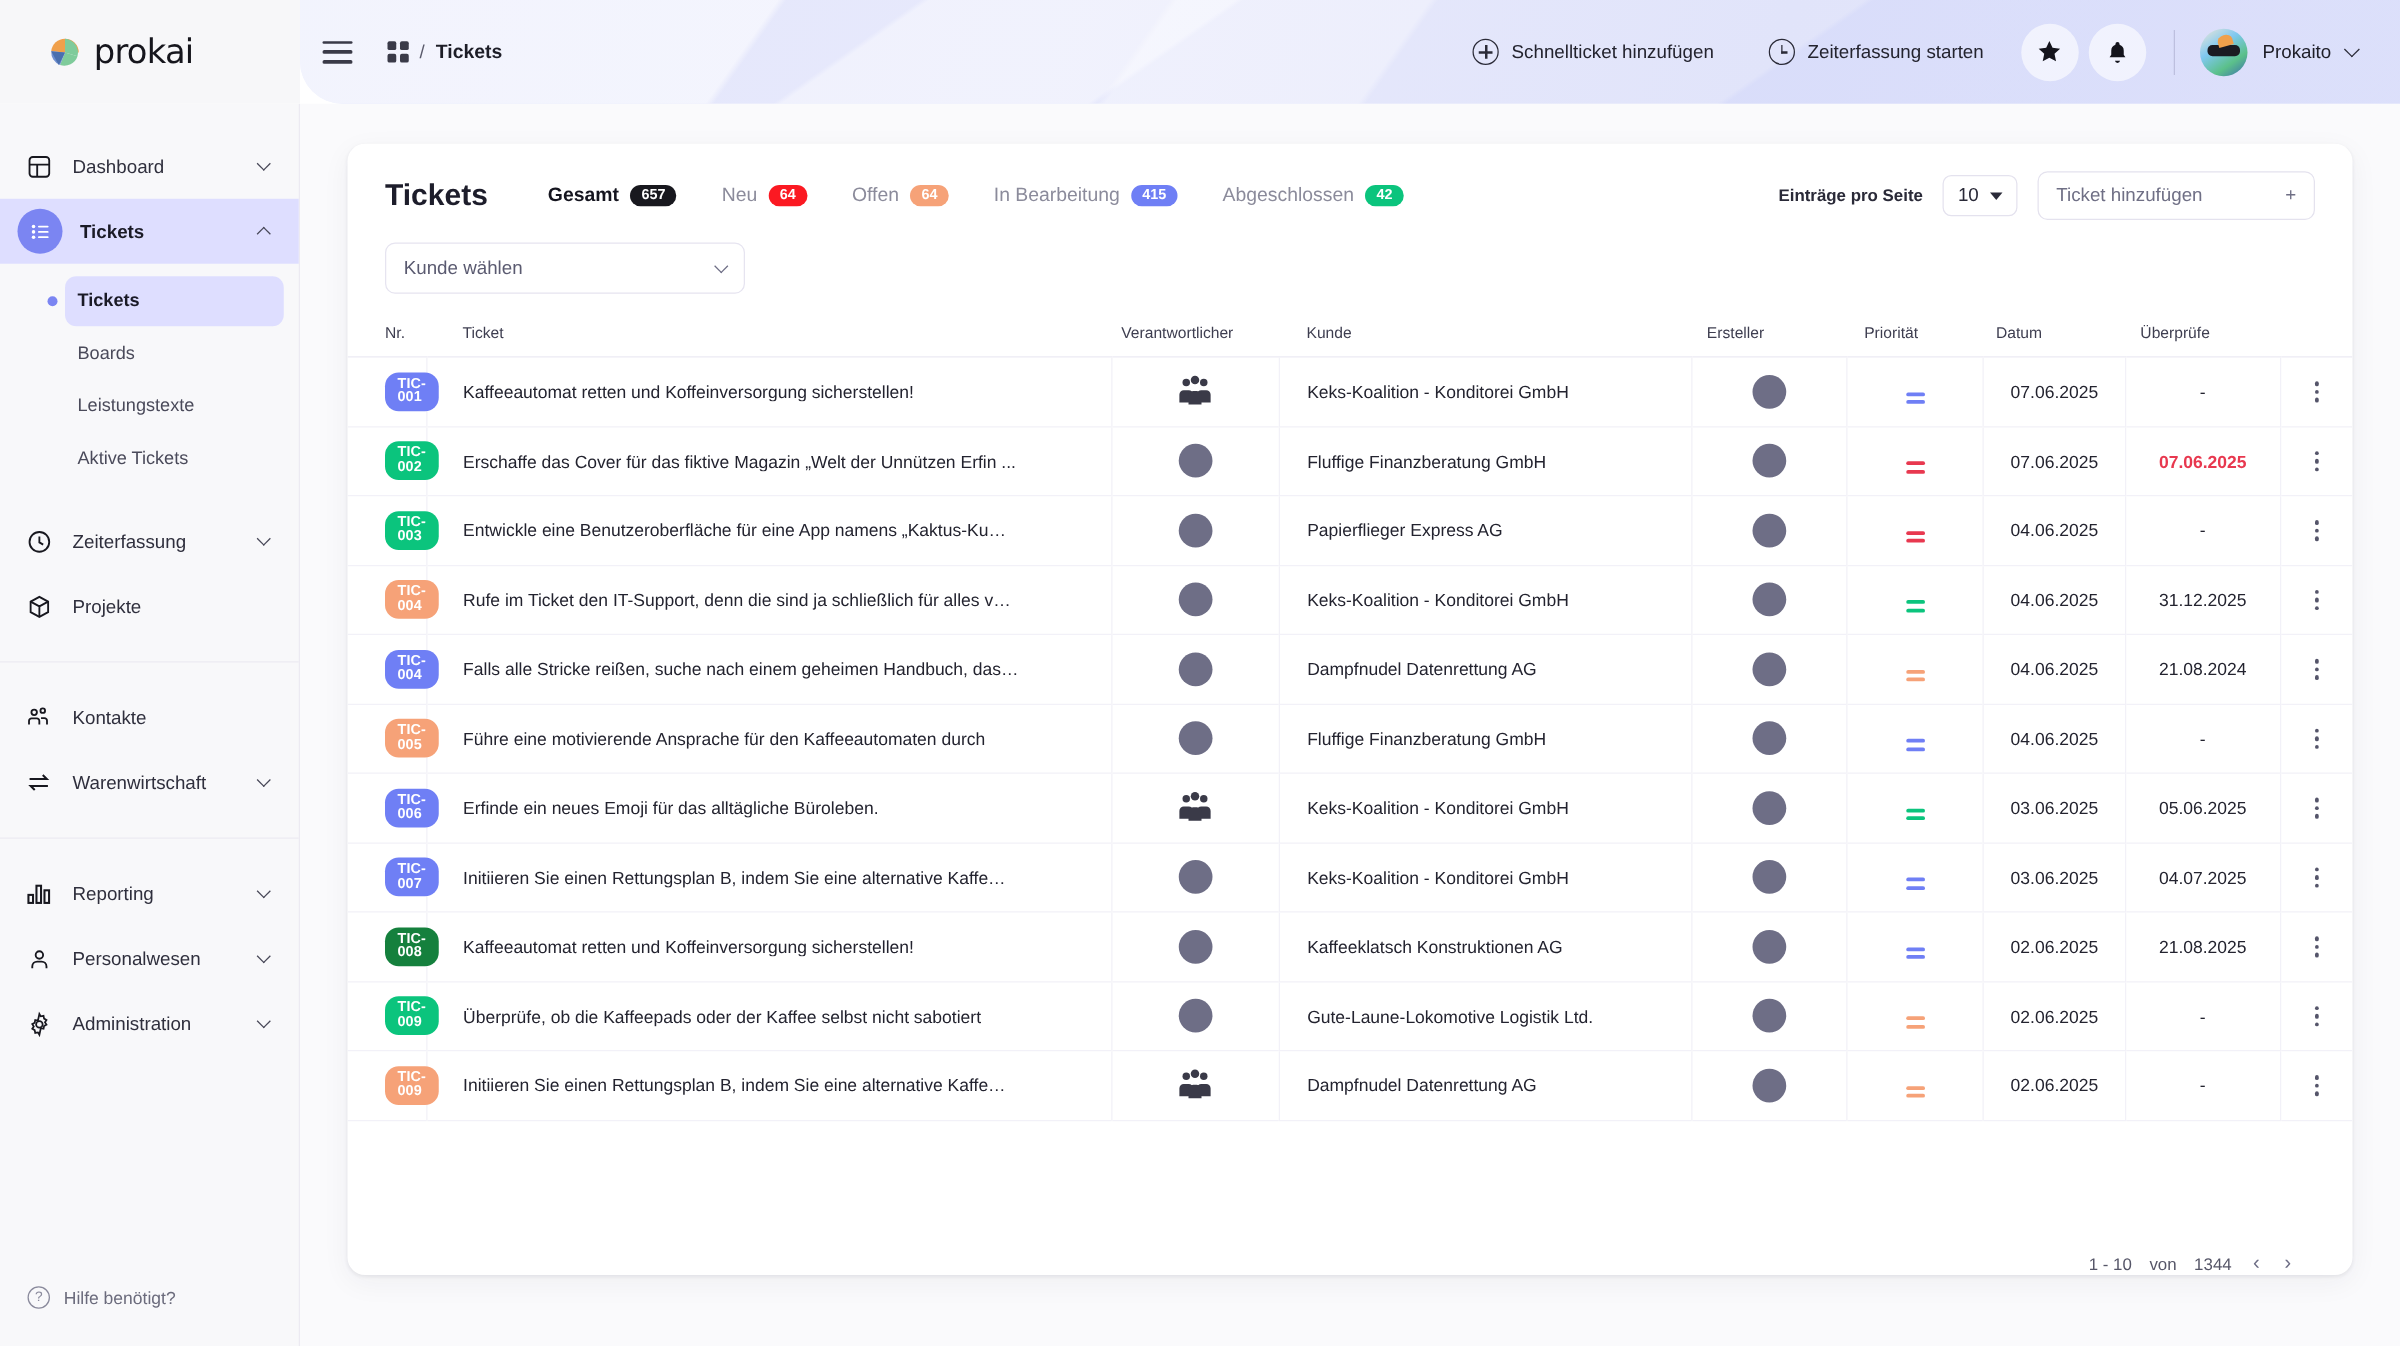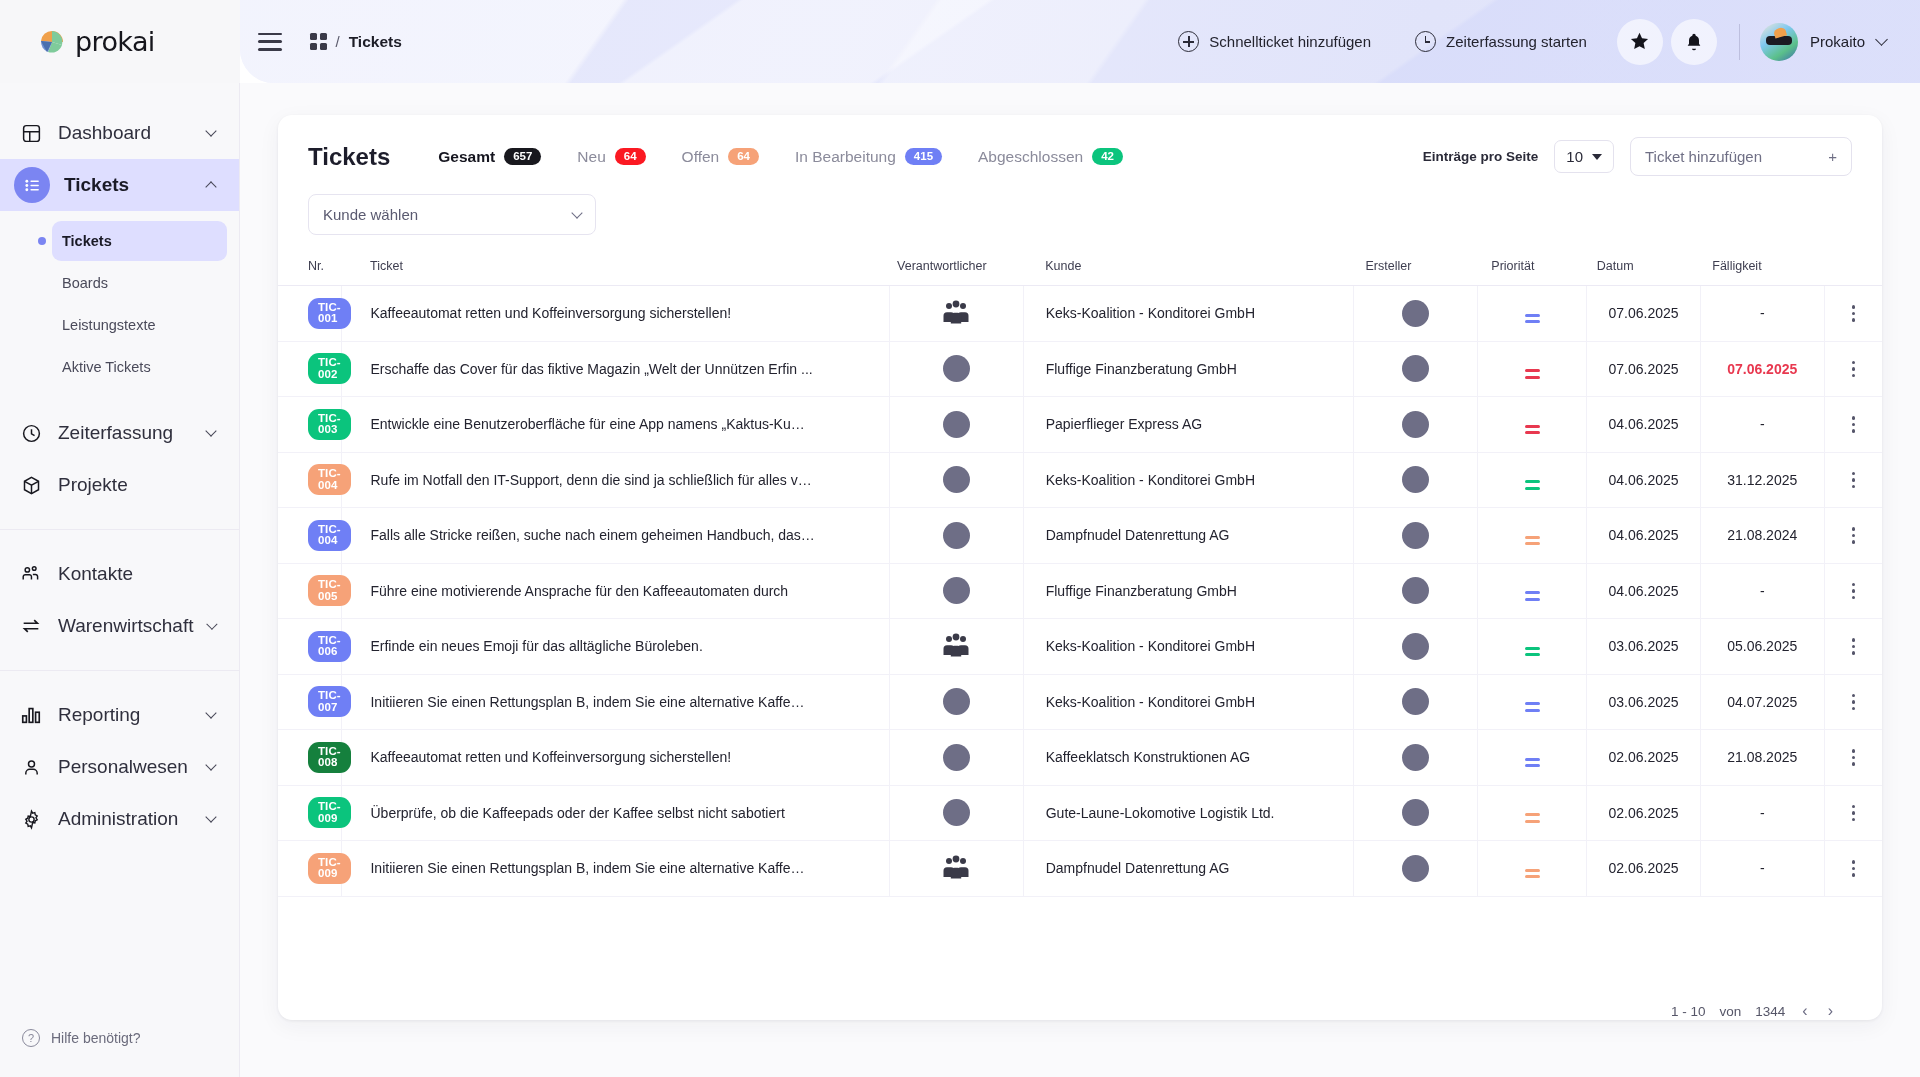--- a/index.html
+++ b/index.html
@@ -60,21 +60,21 @@
 
   
   .shell { flex: 1; display: flex; min-height: 0; }
 
   
   .sidebar { width: 240px; flex-shrink: 0; background: #f8f8fa; border-right: 1px solid #eceaf2; display: flex; flex-direction: column; padding-top: 24px; }
   .nav-item { display: flex; align-items: center; height: 52px; padding: 0 24px 0 18px; cursor: pointer; gap: 14px; }
   .nav-item.active { background: #dedeff; }
   .nav-ico { width: 26px; display:flex; align-items:center; justify-content:center; flex-shrink:0; }
   .nav-ico.bubble { width: 36px; height: 36px; border-radius: 50%; background: #7b85f2; }
-  .nav-label { font-size: 19px; color: #2f2f3d; }
+  .nav-label { font-size: 15px; color: #2f2f3d; }
   .nav-item.active .nav-label { font-weight: 700; color:#1a1a26; }
   .nav-caret { margin-left: auto; width:8px; height:8px; border-right:1.7px solid #474757; border-bottom:1.7px solid #474757; transform: rotate(45deg); margin-top:-4px; }
   .nav-caret.up { transform: rotate(-135deg); margin-top: 3px; }
   .subnav { padding: 8px 0 18px 0; }
   .sub-item { display:flex; align-items:center; gap:12px; height: 40px; margin: 2px 12px 2px 52px; padding: 0 14px 0 10px; border-radius: 9px; cursor:pointer; font-size: 14.5px; color: #4a4a5a; }
   .sub-item.active { background:#dedeff; font-weight:700; color:#1a1a26; position:relative; }
   .sub-dot { width:8px; height:8px; border-radius:50%; background:#7b85f2; position:absolute; left:-14px; }
   .divider { height:1px; background:#eceaf2; margin: 18px 0; }
   .sidebar-spacer { flex: 1; }
   .help-row { display:flex; align-items:center; gap:11px; padding: 0 0 30px 22px; font-size: 14px; color:#6b6b7c; cursor:pointer; }
@@ -395,21 +395,21 @@
         <table>
           <thead>
             <tr>
               <th class="c-nr">Nr.</th>
               <th class="c-ticket">Ticket</th>
               <th class="c-resp">Verantwortlicher</th>
               <th class="c-kunde">Kunde</th>
               <th class="c-creator">Ersteller</th>
               <th class="c-prio">Priorität</th>
               <th class="c-date">Datum</th>
-              <th class="c-due">Fälligkeit</th>
+              <th class="c-due">Überprüfe</th>
               <th class="c-menu"></th>
             </tr>
           </thead>
           <tbody id="tbody">
   <tr>
     <td class="c-nr">
       <span class="badge" style="background:#6f7ff5">TIC-001</span>
     </td>
     <td class="c-ticket">
       <span class="ticket-text">Kaffeeautomat retten und Koffeinversorgung sicherstellen!</span>
@@ -514,21 +514,21 @@
                     <i></i>
                     <i></i>
                   </span>
     </td>
   </tr>
   <tr>
     <td class="c-nr">
       <span class="badge" style="background:#f6a278">TIC-004</span>
     </td>
     <td class="c-ticket">
-      <span class="ticket-text">Rufe im Notfall den IT-Support, denn die sind ja schließlich für alles v…</span>
+      <span class="ticket-text">Rufe im Ticket den IT-Support, denn die sind ja schließlich für alles v…</span>
     </td>
     <td class="c-resp cell-center">
       <span class="avatar-grey"></span>
     </td>
     <td class="c-kunde">
       <span>Keks-Koalition - Konditorei GmbH</span>
     </td>
     <td class="c-creator cell-center"><span class="avatar-grey"></span></td>
     <td class="c-prio cell-center">
       <span class="prio">

